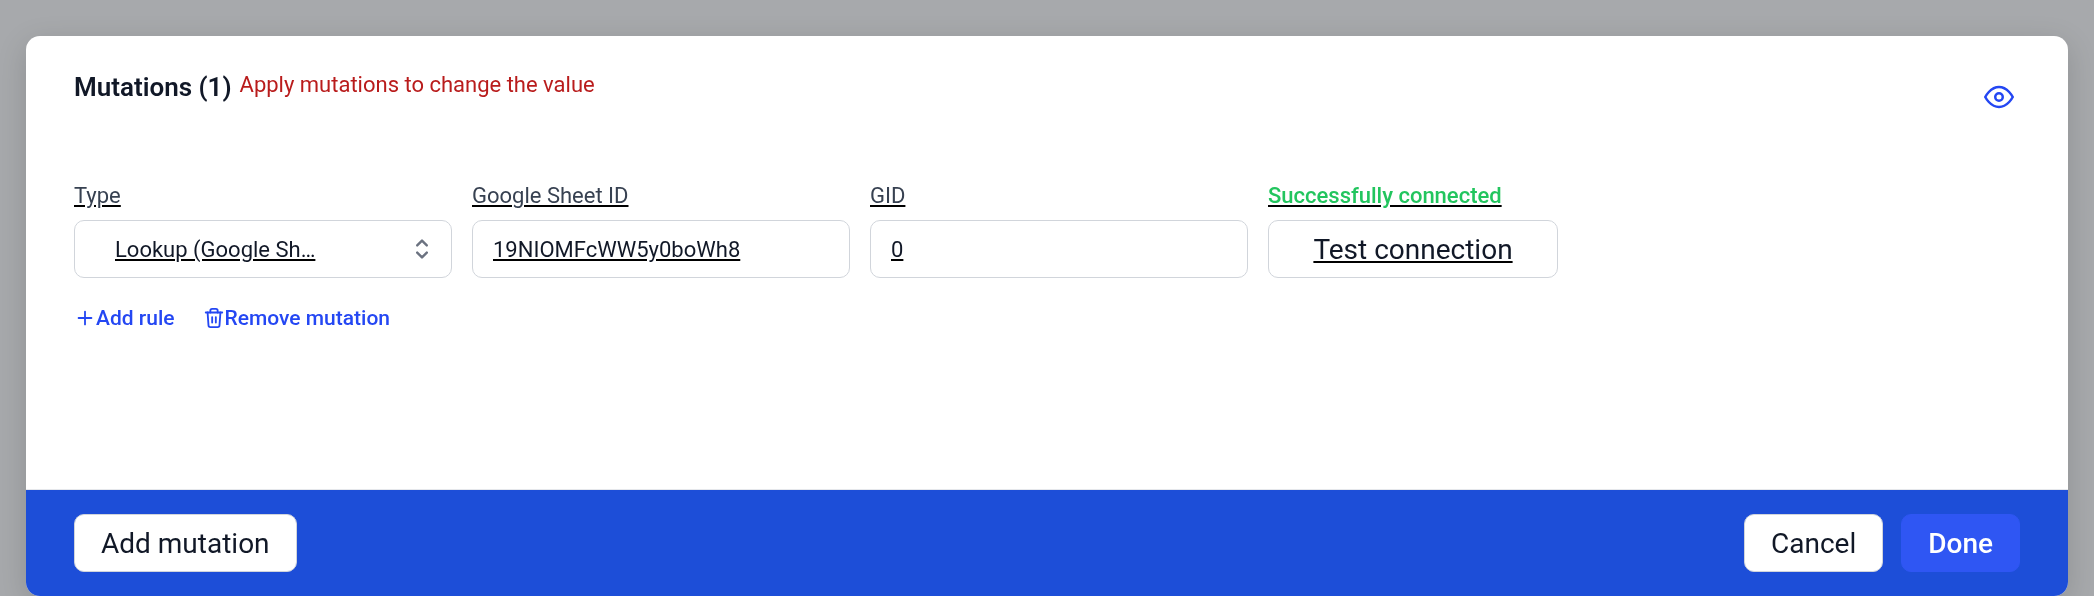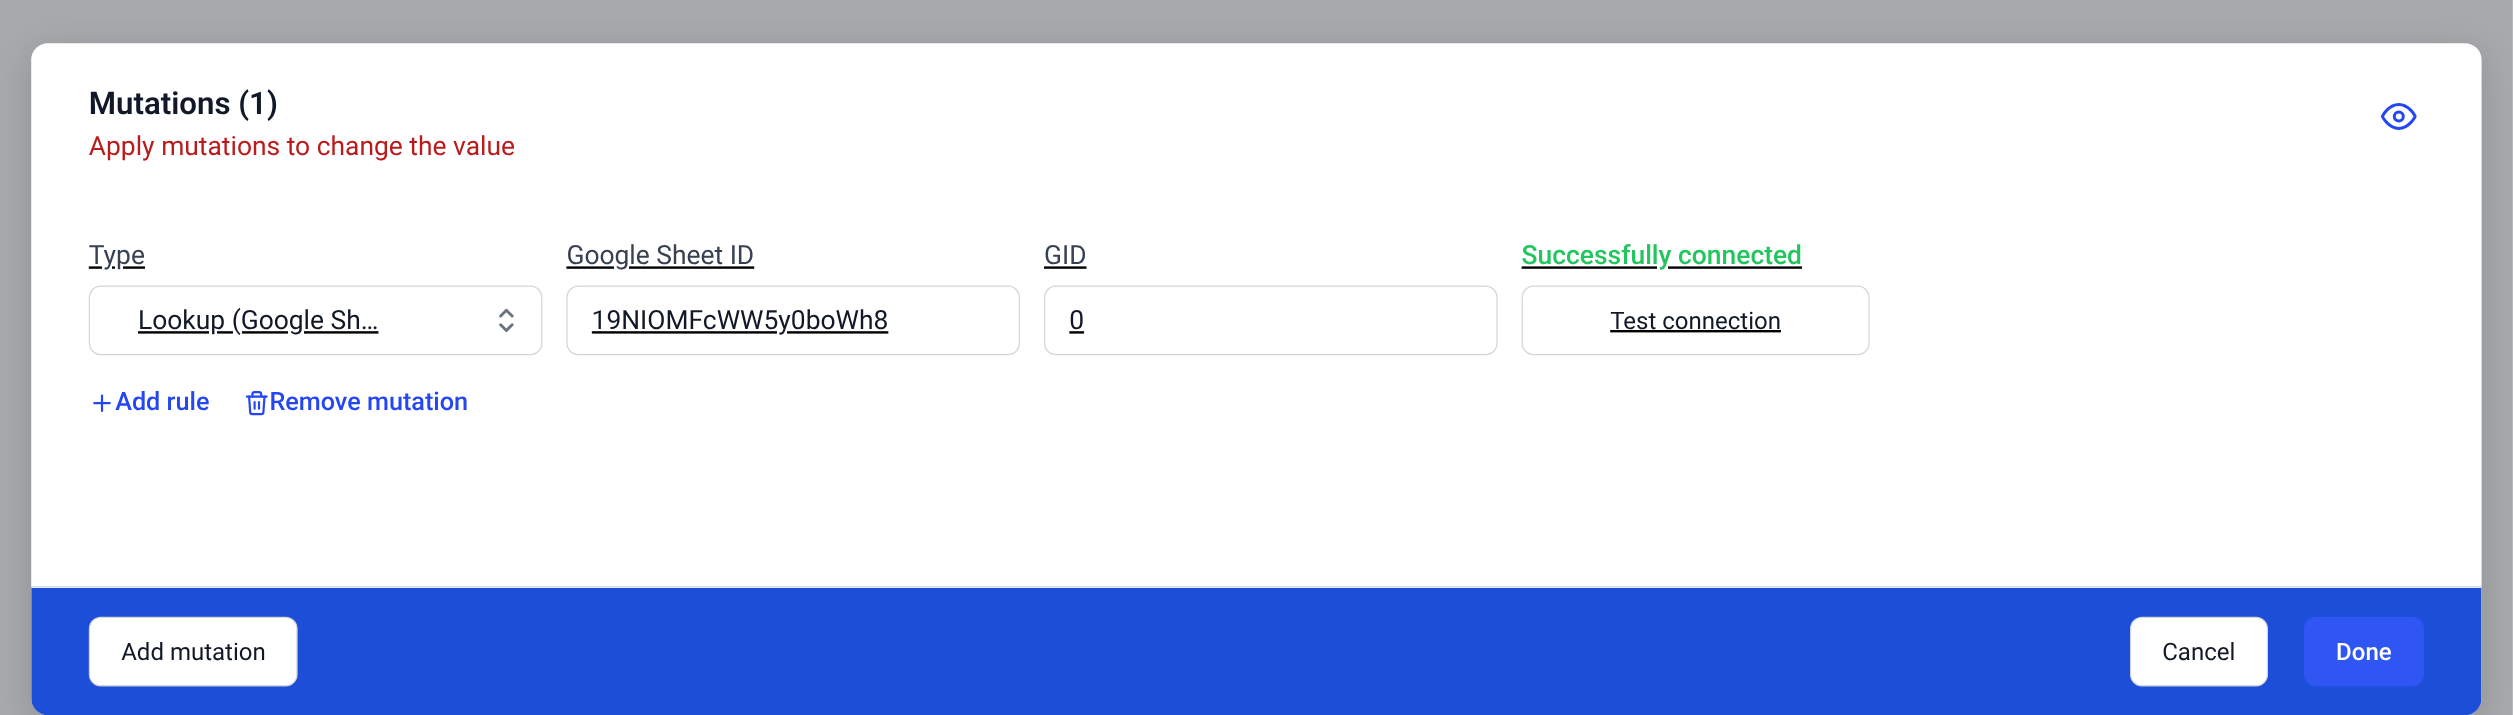--- a/index.html
+++ b/index.html
@@ -30,21 +30,20 @@
       overflow: hidden;
     }
     .modal-header {
       padding: 36px 48px 10px 48px;
       display: flex;
       justify-content: space-between;
       align-items: flex-start;
     }
     .header-left {
       display: flex;
-      flex-direction: column;
       gap: 8px;
     }
     .modal-title {
       font-size: 26px;
       font-weight: 600;
       color: #111827;
     }
     .modal-subtitle {
       font-size: 22px;
       color: #b91c1c;
@@ -119,21 +118,21 @@
     }
     input.input {
       outline: none;
     }
     .btn {
       height: 58px;
       padding: 0 26px;
       border-radius: 10px;
       border: 1px solid #d1d5db;
       background: #ffffff;
-      font-size: 20px;
+      font-size: 28px;
       color: #111827;
       font-family: inherit;
       cursor: pointer;
       display: inline-flex;
       align-items: center;
       justify-content: center;
       gap: 10px;
     }
     .btn-primary {
       background: #2f56f3;
@@ -167,21 +166,21 @@
       margin-top: auto;
       background: #1d4ed8;
       border-top: 1px solid #e5e7eb;
       padding: 24px 48px;
       display: flex;
       justify-content: space-between;
       align-items: center;
     }
     .footer-right {
       display: flex;
-      gap: 30px;
+      gap: 18px;
     }
   </style>
 </head>
 <body>
 
 <div class="modal">
 
   <div class="modal-header">
     <div class="header-left">
       <div class="modal-title">Mutations (1)</div>

